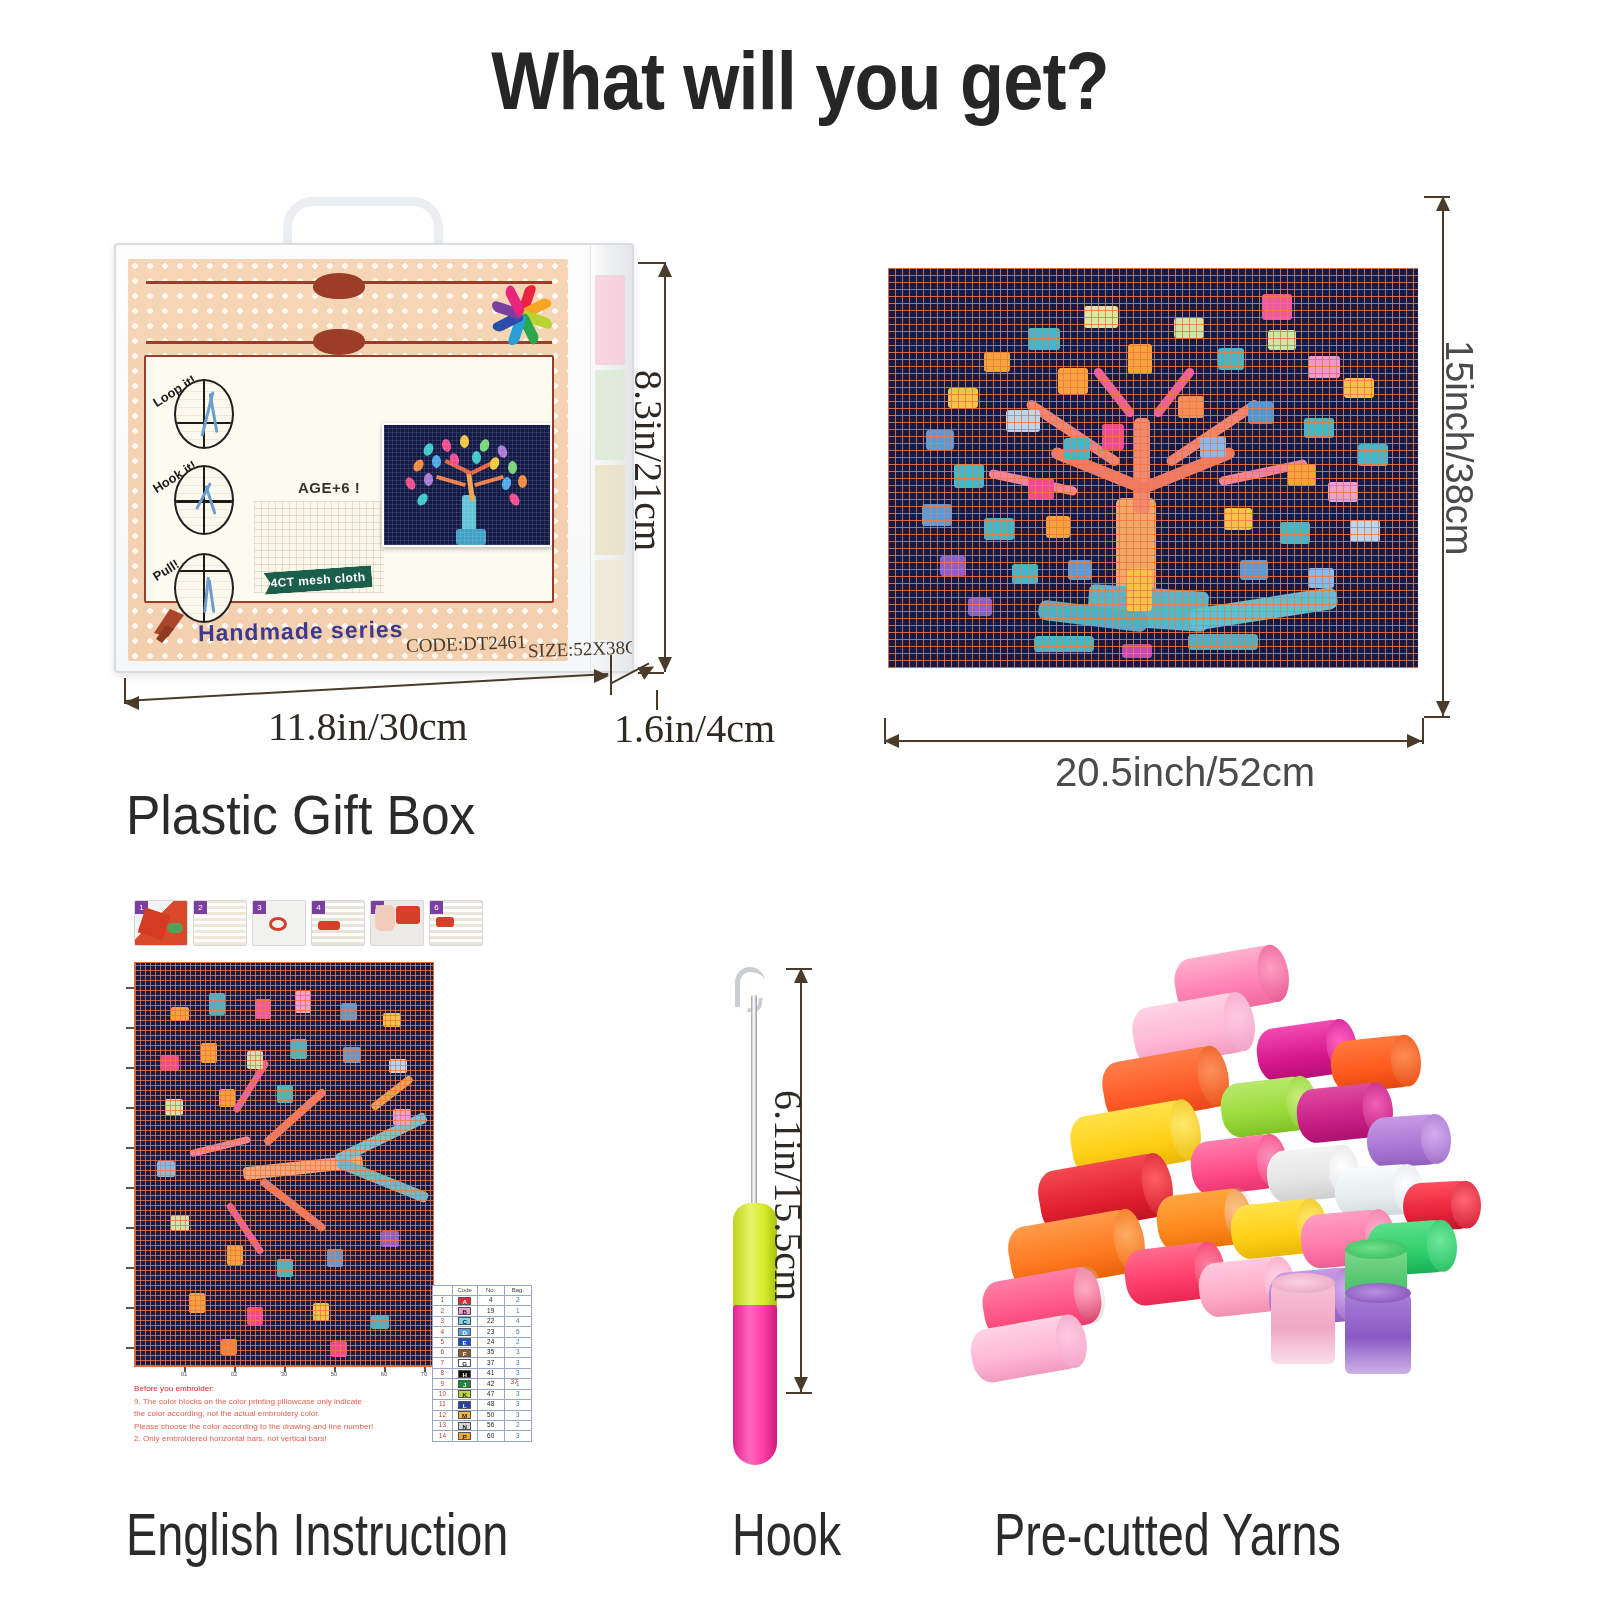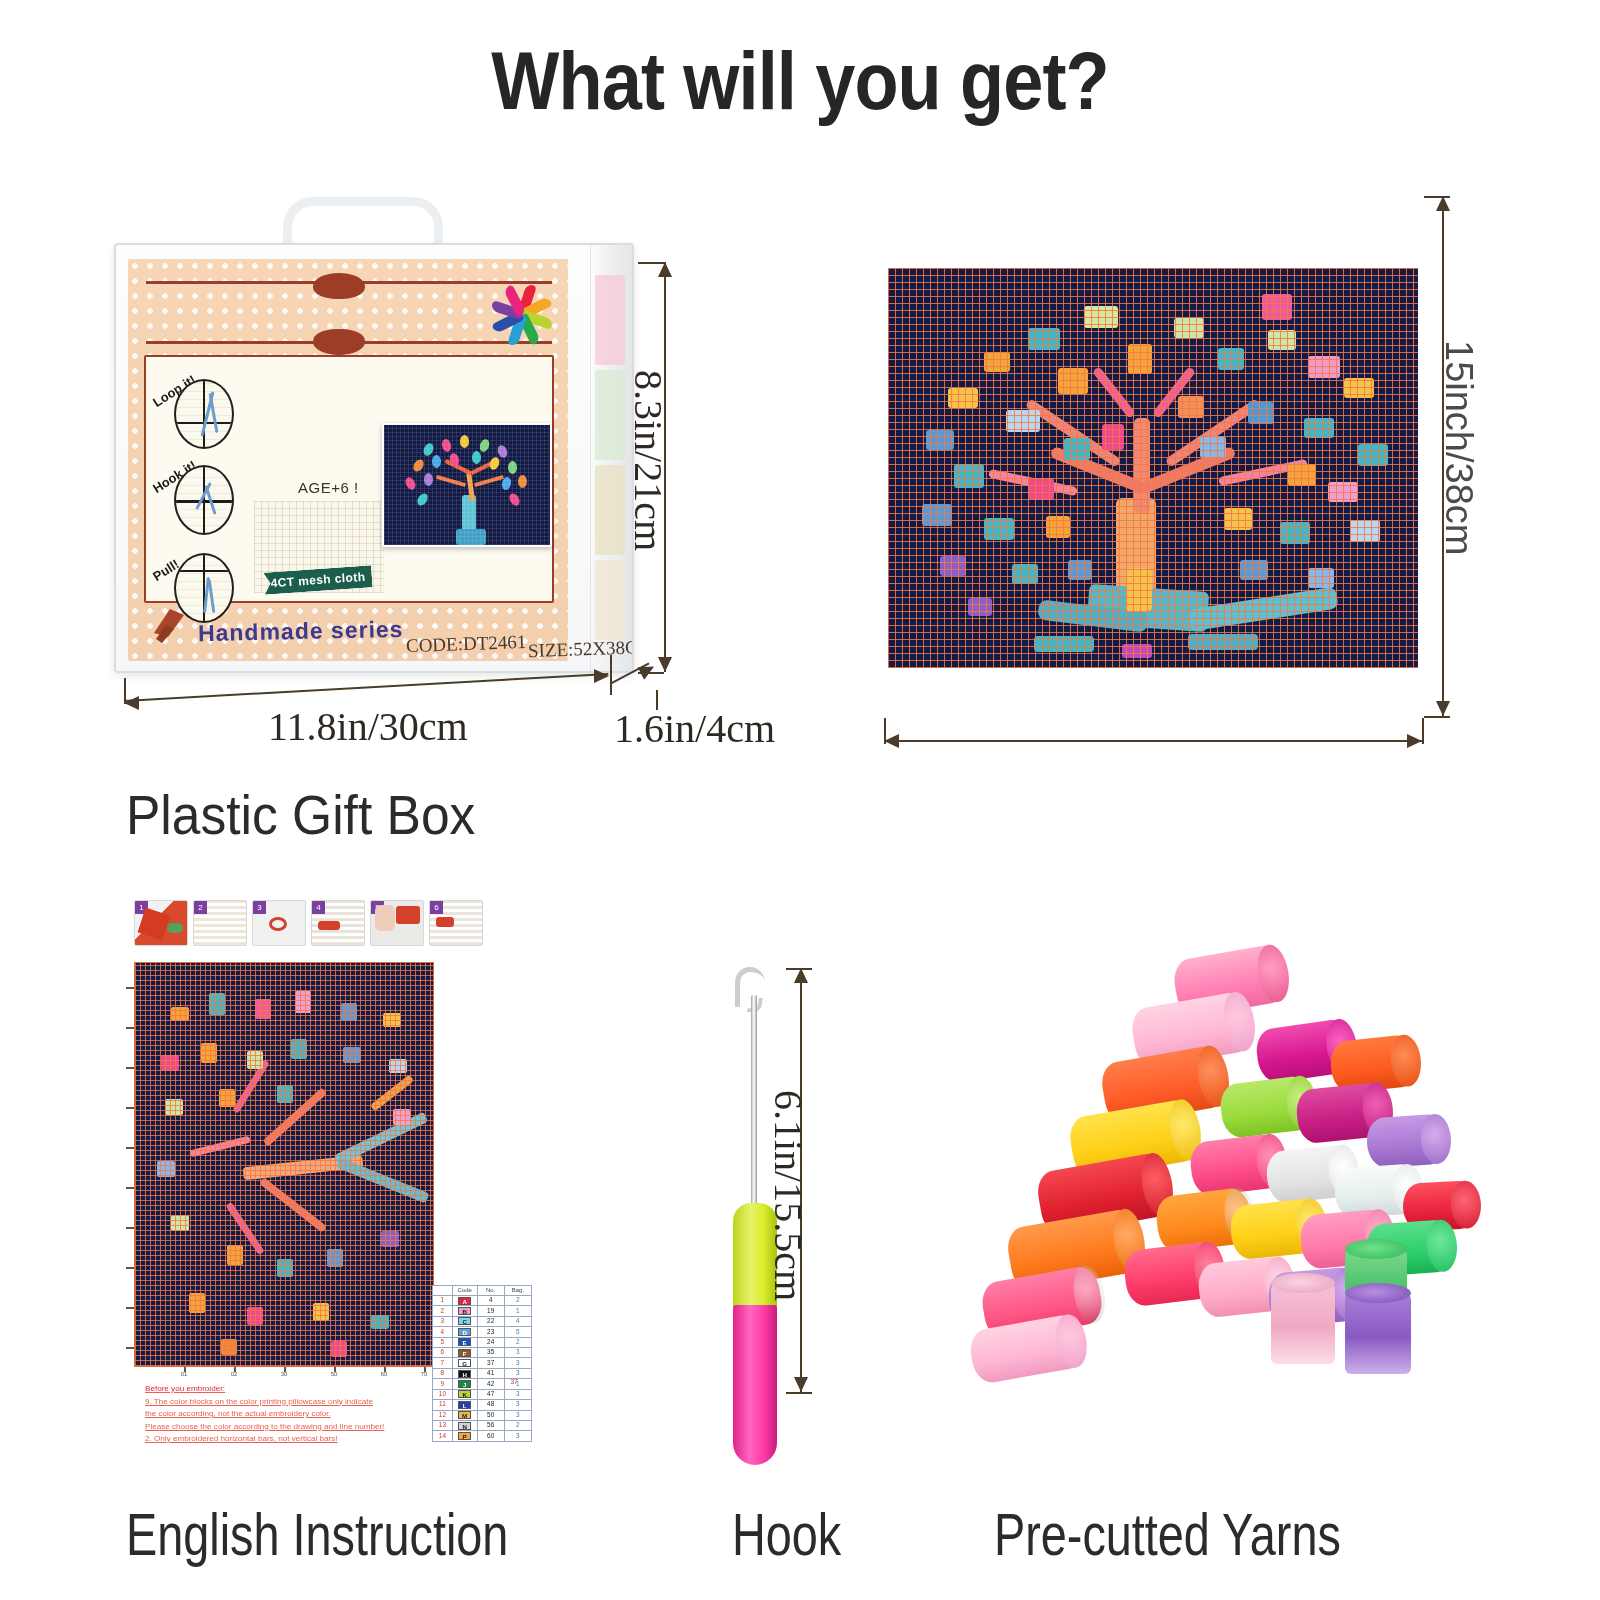--- a/index.html
+++ b/index.html
@@ -124,21 +124,21 @@
   }
   .step-circle .vbar{position:absolute;left:48%;top:0;bottom:0;width:2.5px;background:#1d1b19;}
   .step-circle .hbar{position:absolute;top:50%;left:0;right:0;height:2.5px;background:#1d1b19;}
   .step-circle .yarn{position:absolute;width:3px;background:#6d9ecb;border-radius:2px;}
   .step-label {
     position:absolute; font-family:"Liberation Sans",sans-serif; font-weight:bold;
     font-size:13px; color:#1d1b19; transform: rotate(-32deg); transform-origin: left bottom;
     white-space:nowrap;
   }
   .age-label {
-    position:absolute; font-family:"Liberation Sans",sans-serif; font-weight:normal;
+    position:absolute; font-family:"Liberation Sans",sans-serif; font-weight:bold;
     font-size:15px; color:#3a332b; letter-spacing:.5px;
   }
   .mesh-swatch {
     position:absolute;
     background:
       repeating-linear-gradient(0deg, rgba(180,170,150,.30), rgba(180,170,150,.30) 1px, transparent 1px, transparent 7px),
       repeating-linear-gradient(90deg, rgba(180,170,150,.30), rgba(180,170,150,.30) 1px, transparent 1px, transparent 7px),
       #faf6ea;
   }
   .banner {
@@ -219,23 +219,23 @@
     display:block; width:13px; height:8px; margin:0 auto; line-height:8px;
     font-weight:bold; font-size:6.2px; border:0.5px solid #555;
   }
   .legend-table td.no { color:#222; width:22px; }
   .legend-table td.bag { color:#3d7fb5; width:22px; }
   .legend-total {
     position:absolute; left:306px; top:478px; width:100px; text-align:right;
     padding-right:14px; font-size:7px; color:#c0392b; font-family:"Liberation Sans",sans-serif;
   }
   .notes {
-    position:absolute; left:19px; top:483px; width:320px;
+    position:absolute; left:8px; top:483px; width:320px;
     font-family:"Liberation Sans",sans-serif; font-size:8.1px;
-    line-height:1.55; color:#e8604f;text-decoration:underline;
+    line-height:1.55; color:#e8604f;
   }
   .notes .hd { color:#e8222c; }
 
   
   #hook-wrap { position:absolute; left:690px; top:955px; width:130px; height:460px; }
   .hook-shaft {
     position:absolute; left:61px; top:40px; width:6px; height:215px;
     background: linear-gradient(90deg,#9aa0a6 0%,#e9ecee 35%,#ffffff 50%,#c8ccd0 75%,#8e949a 100%);
     border-radius:2px;
   }
@@ -481,20 +481,21 @@
   <div class="dimline v" style="left:1442px;top:196px;height:520px;"></div>
   <div class="arrow up" style="left:1436px;top:196px;"></div>
   <div class="arrow down" style="left:1436px;top:701px;"></div>
   <div class="dimlabel sans" style="left:1480px;top:340px;transform:rotate(90deg);transform-origin:left top;">15inch/38cm</div>
 
   <div class="dimtick v" style="left:884px;top:718px;"></div>
   <div class="dimtick v" style="left:1422px;top:718px;"></div>
   <div class="dimline h" style="left:884px;top:740px;width:538px;"></div>
   <div class="arrow left" style="left:884px;top:734px;"></div>
   <div class="arrow right" style="left:1407px;top:734px;"></div>
+  <div class="dimlabel sans" style="left:1055px;top:750px;font-size:40px;">20.5inch/52cm</div>
 
   <div id="sheet-wrap">
 
     <div class="thumbstrip">
       <div class="thumb" style="background:linear-gradient(135deg,#f2f2f2 40%,#d94a2a 40%);">
         <div class="badge">1</div>
         <div style="position:absolute;left:6px;top:10px;width:26px;height:26px;background:#d33c22;transform:rotate(18deg);"></div>
         <div style="position:absolute;right:4px;top:22px;width:16px;height:10px;background:#57a05a;border-radius:6px;"></div>
       </div>
       <div class="thumb" style="background:repeating-linear-gradient(0deg,#efe7d8,#efe7d8 3px,#fff 3px,#fff 6px),repeating-linear-gradient(90deg,#efe7d8,#efe7d8 3px,#fff 3px,#fff 6px);">

